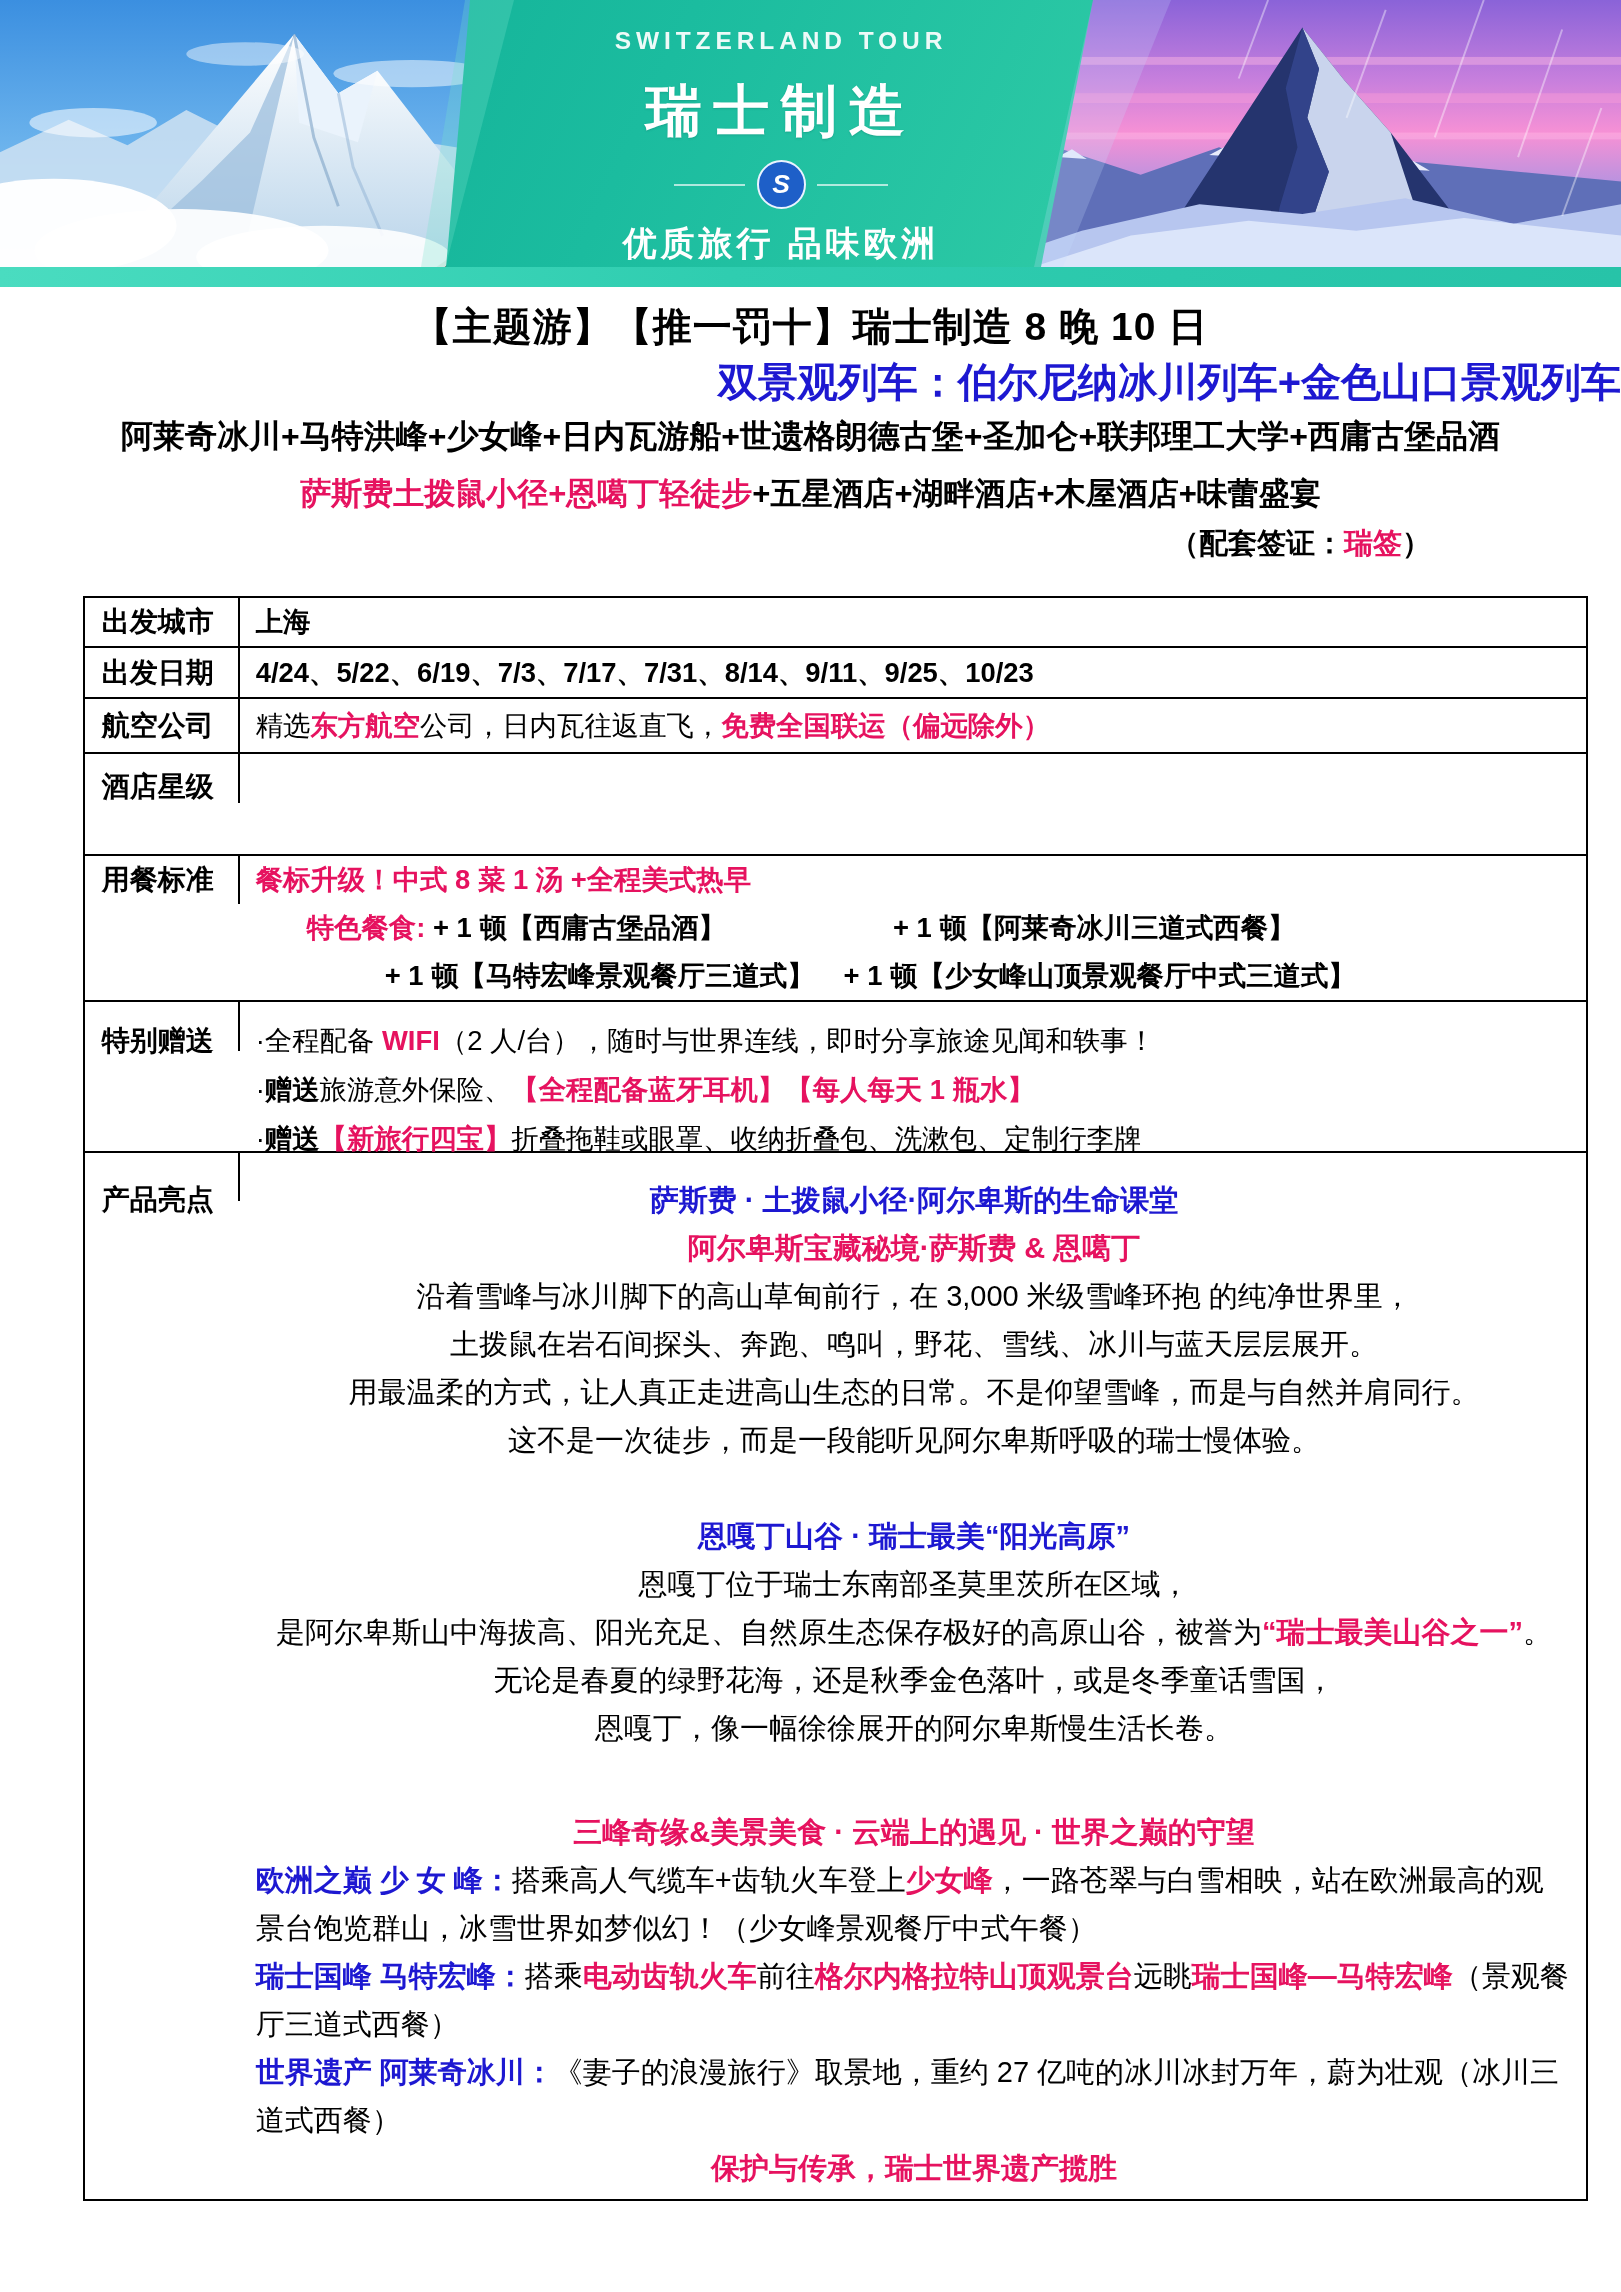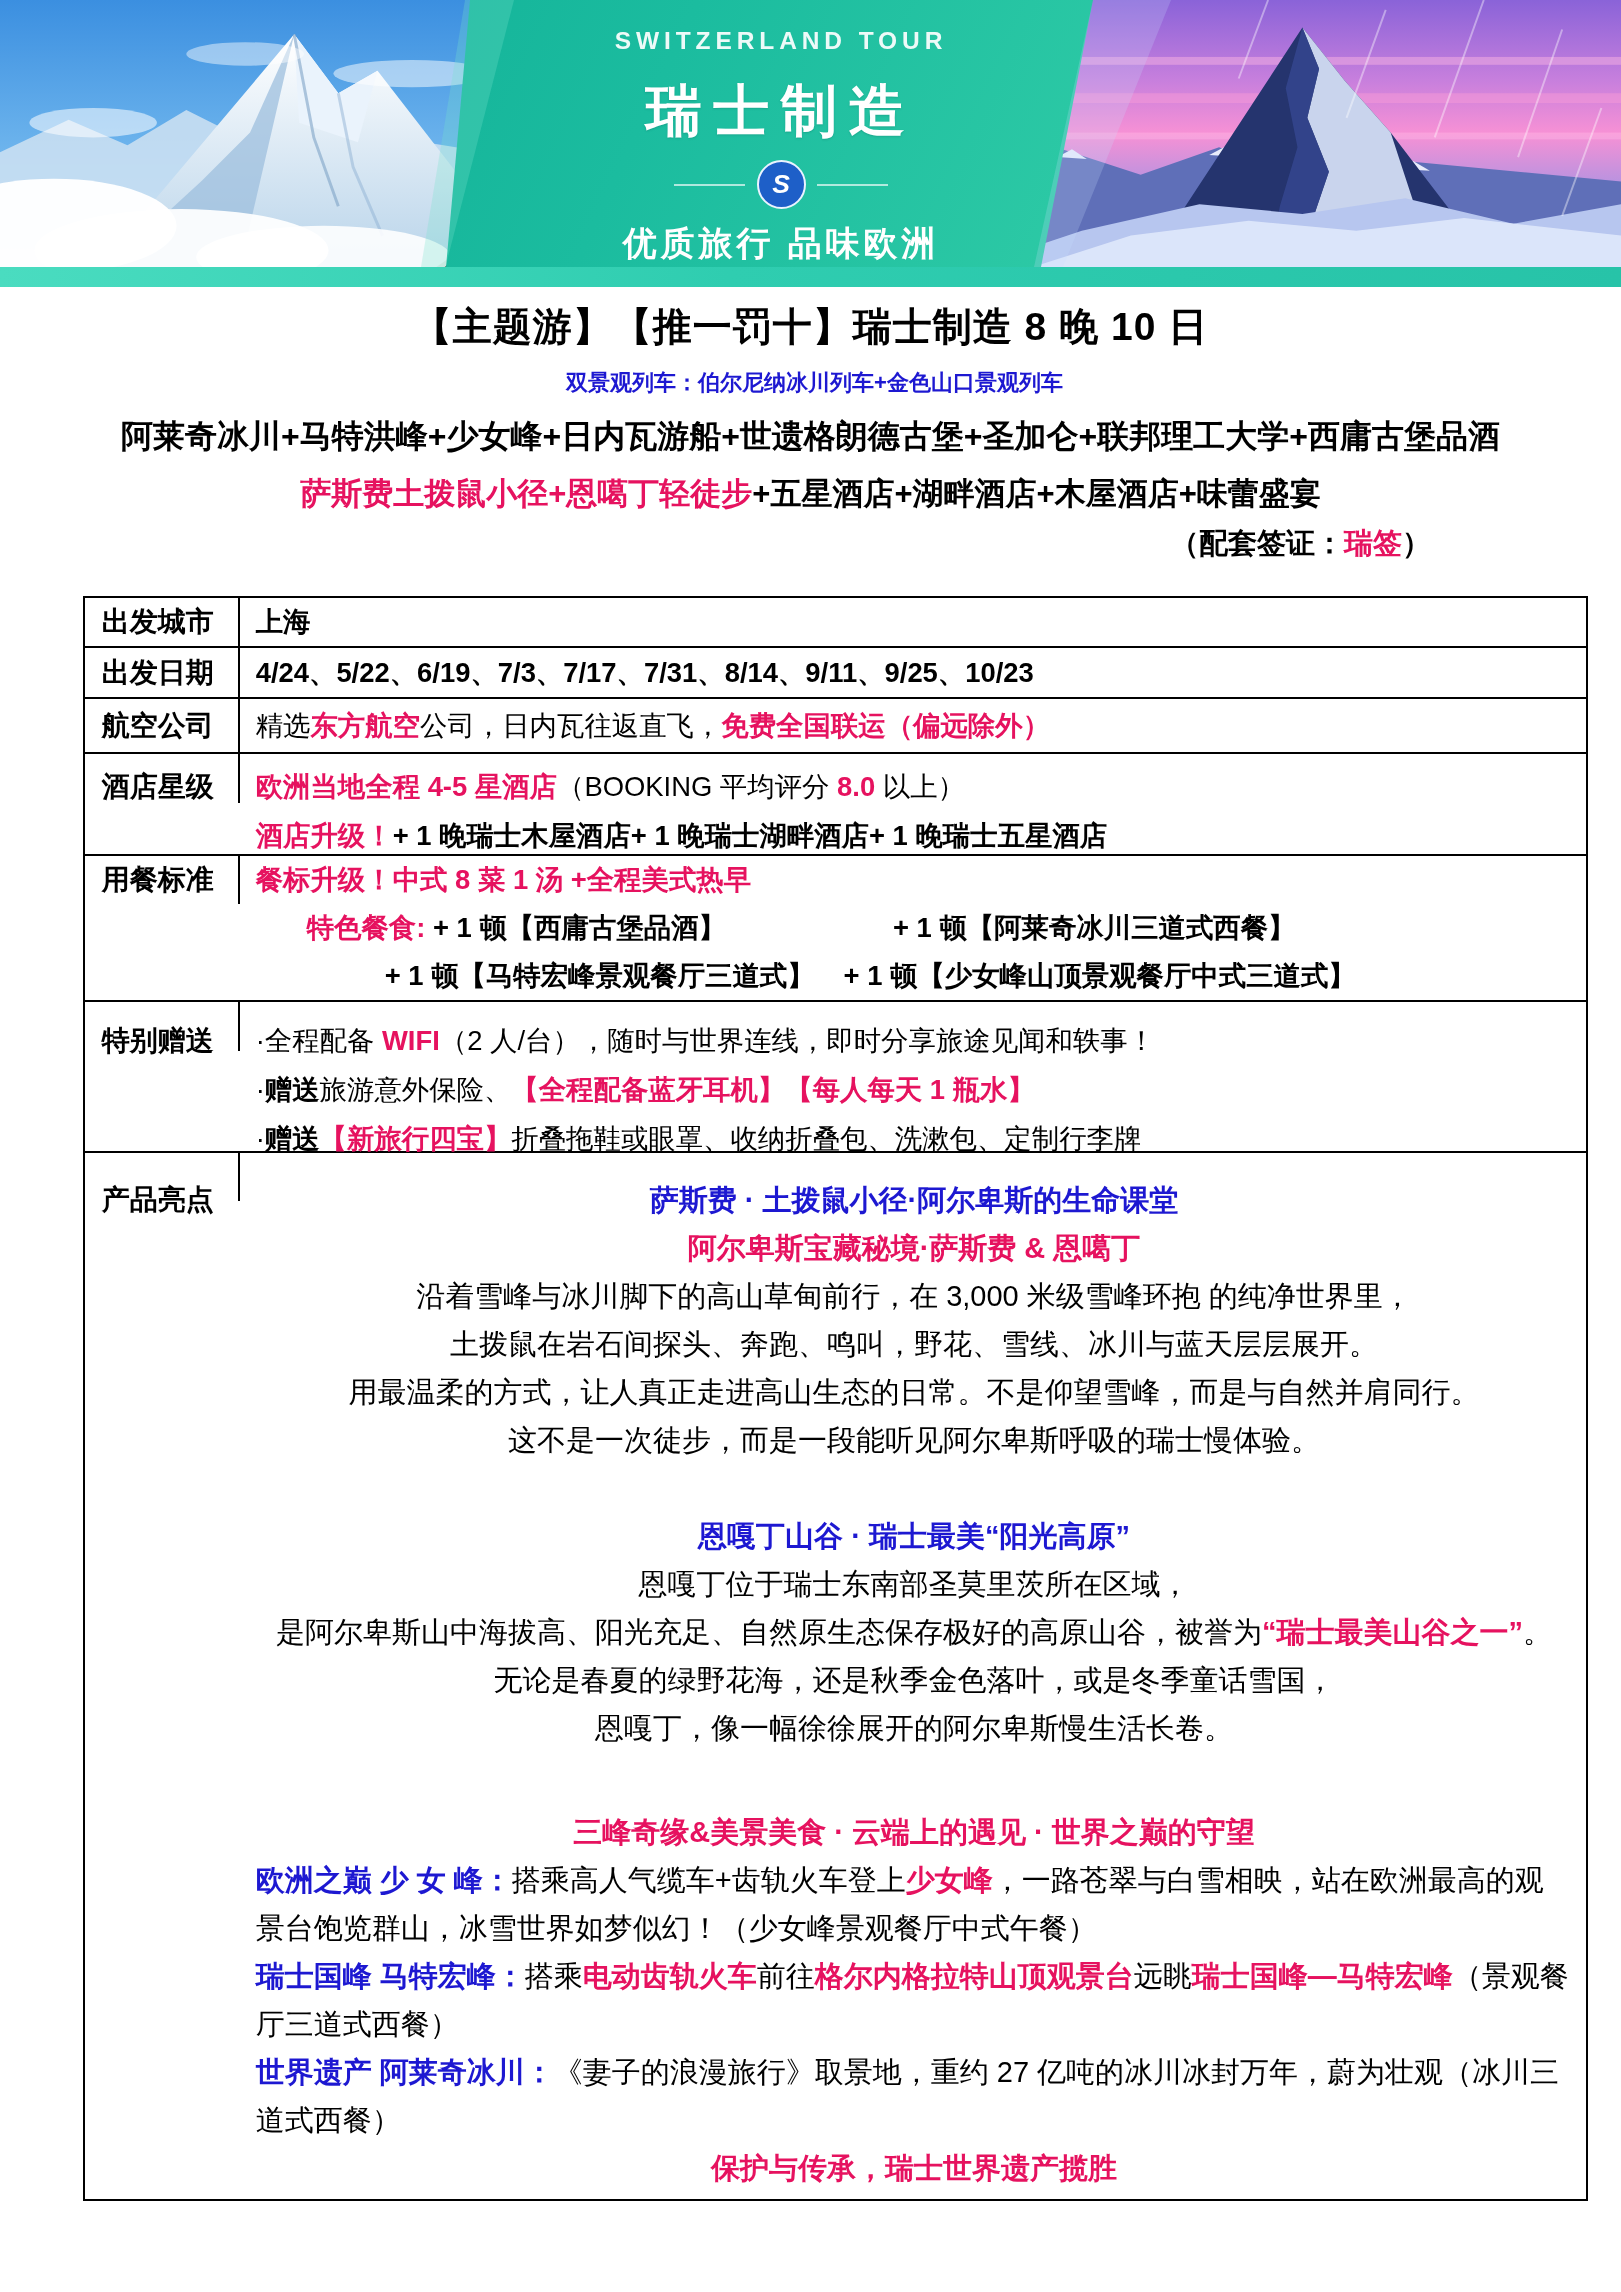--- a/index.html
+++ b/index.html
@@ -29,21 +29,21 @@
   .logo-row{margin-top:9.8px;display:flex;align-items:center;justify-content:center;gap:11.8px;}
   .hline{width:71px;height:2px;background:rgba(255,255,255,0.65);}
   .logo-circle{width:45px;height:45px;border-radius:50%;background:#1e5fc8;border:2px solid #eaf3ff;
     display:flex;align-items:center;justify-content:center;font-size:26.5px;font-weight:bold;font-style:italic;color:#fff;}
   .tagline{margin-top:11.8px;font-size:34px;letter-spacing:3.9px;font-weight:bold;}
   .banner-strip{width:1621px;height:19.6px;background:linear-gradient(90deg,#4adcc0,#2fcdb0 45%,#27c3a8);}
 
   
   .headline{width:1621px;}
   .hd-title{margin-top:15.7px;height:49px;line-height:49px;text-align:center;font-size:39px;font-weight:bold;letter-spacing:1px;}
-  .hd-trains{margin-top:9.8px;height:43px;line-height:43px;text-align:center;font-size:22px;font-weight:bold;color:#1d18d1;margin-left:8px;}
+  .hd-trains{margin-top:9.8px;height:43px;line-height:43px;text-align:right;font-size:40px;font-weight:bold;color:#1d18d1;margin-left:8px;}
   .hd-attr{margin-top:7.8px;height:49px;line-height:49px;text-align:center;font-size:32px;font-weight:bold;}
   .hd-hike{margin-top:7.8px;height:49px;line-height:49px;text-align:center;font-size:31px;font-weight:bold;}
   .hd-visa{margin-top:3.9px;height:43px;line-height:43px;text-align:right;padding-right:190px;font-size:29px;font-weight:bold;}
 
   .pink{color:#e6125f;font-weight:bold;}
   .blue{color:#1d18d1;font-weight:bold;}
   .bold{font-weight:bold;}
 
   
   .dtable{position:absolute;left:83px;top:596px;width:1501px;border:2px solid #000;background:#fff;}
@@ -176,24 +176,20 @@
     <div class="tcontent vc">
       <span>精选</span>
         <span class="pink">东方航空</span>
         <span>公司，日内瓦往返直飞，</span>
         <span class="pink">免费全国联运（偏远除外）</span>
     </div>
   </div>
 
   <div class="trow h102">
     <div class="tlabel line50 pt1">酒店星级</div>
-    <div class="tcontent pt1">
-      <div class="line50"><span class="pink">欧洲当地全程 4-5 星酒店</span><span>（BOOKING 平均评分 </span><span class="pink">8.0</span><span> 以上）</span></div>
-      <div class="line50"><span class="pink">酒店升级！</span><span class="bold">+ 1 晚瑞士木屋酒店+ 1 晚瑞士湖畔酒店+ 1 晚瑞士五星酒店</span></div>
-    </div>
   </div>
 
   <div class="trow h147">
     <div class="tlabel line49">用餐标准</div>
     <div class="tcontent">
       <div class="line49 pink">餐标升级！中式 8 菜 1 汤 +全程美式热早</div>
       <div class="line49 ind52"><span class="pink">特色餐食: </span><span class="bold">+ 1 顿【西庸古堡品酒】</span><span class="sp170"></span><span class="bold">+ 1 顿【阿莱奇冰川三道式西餐】</span></div>
       <div class="line49 ind132"><span class="bold">+ 1 顿【马特宏峰景观餐厅三道式】</span><span class="sp30"></span><span class="bold">+ 1 顿【少女峰山顶景观餐厅中式三道式】</span></div>
     </div>
   </div>

